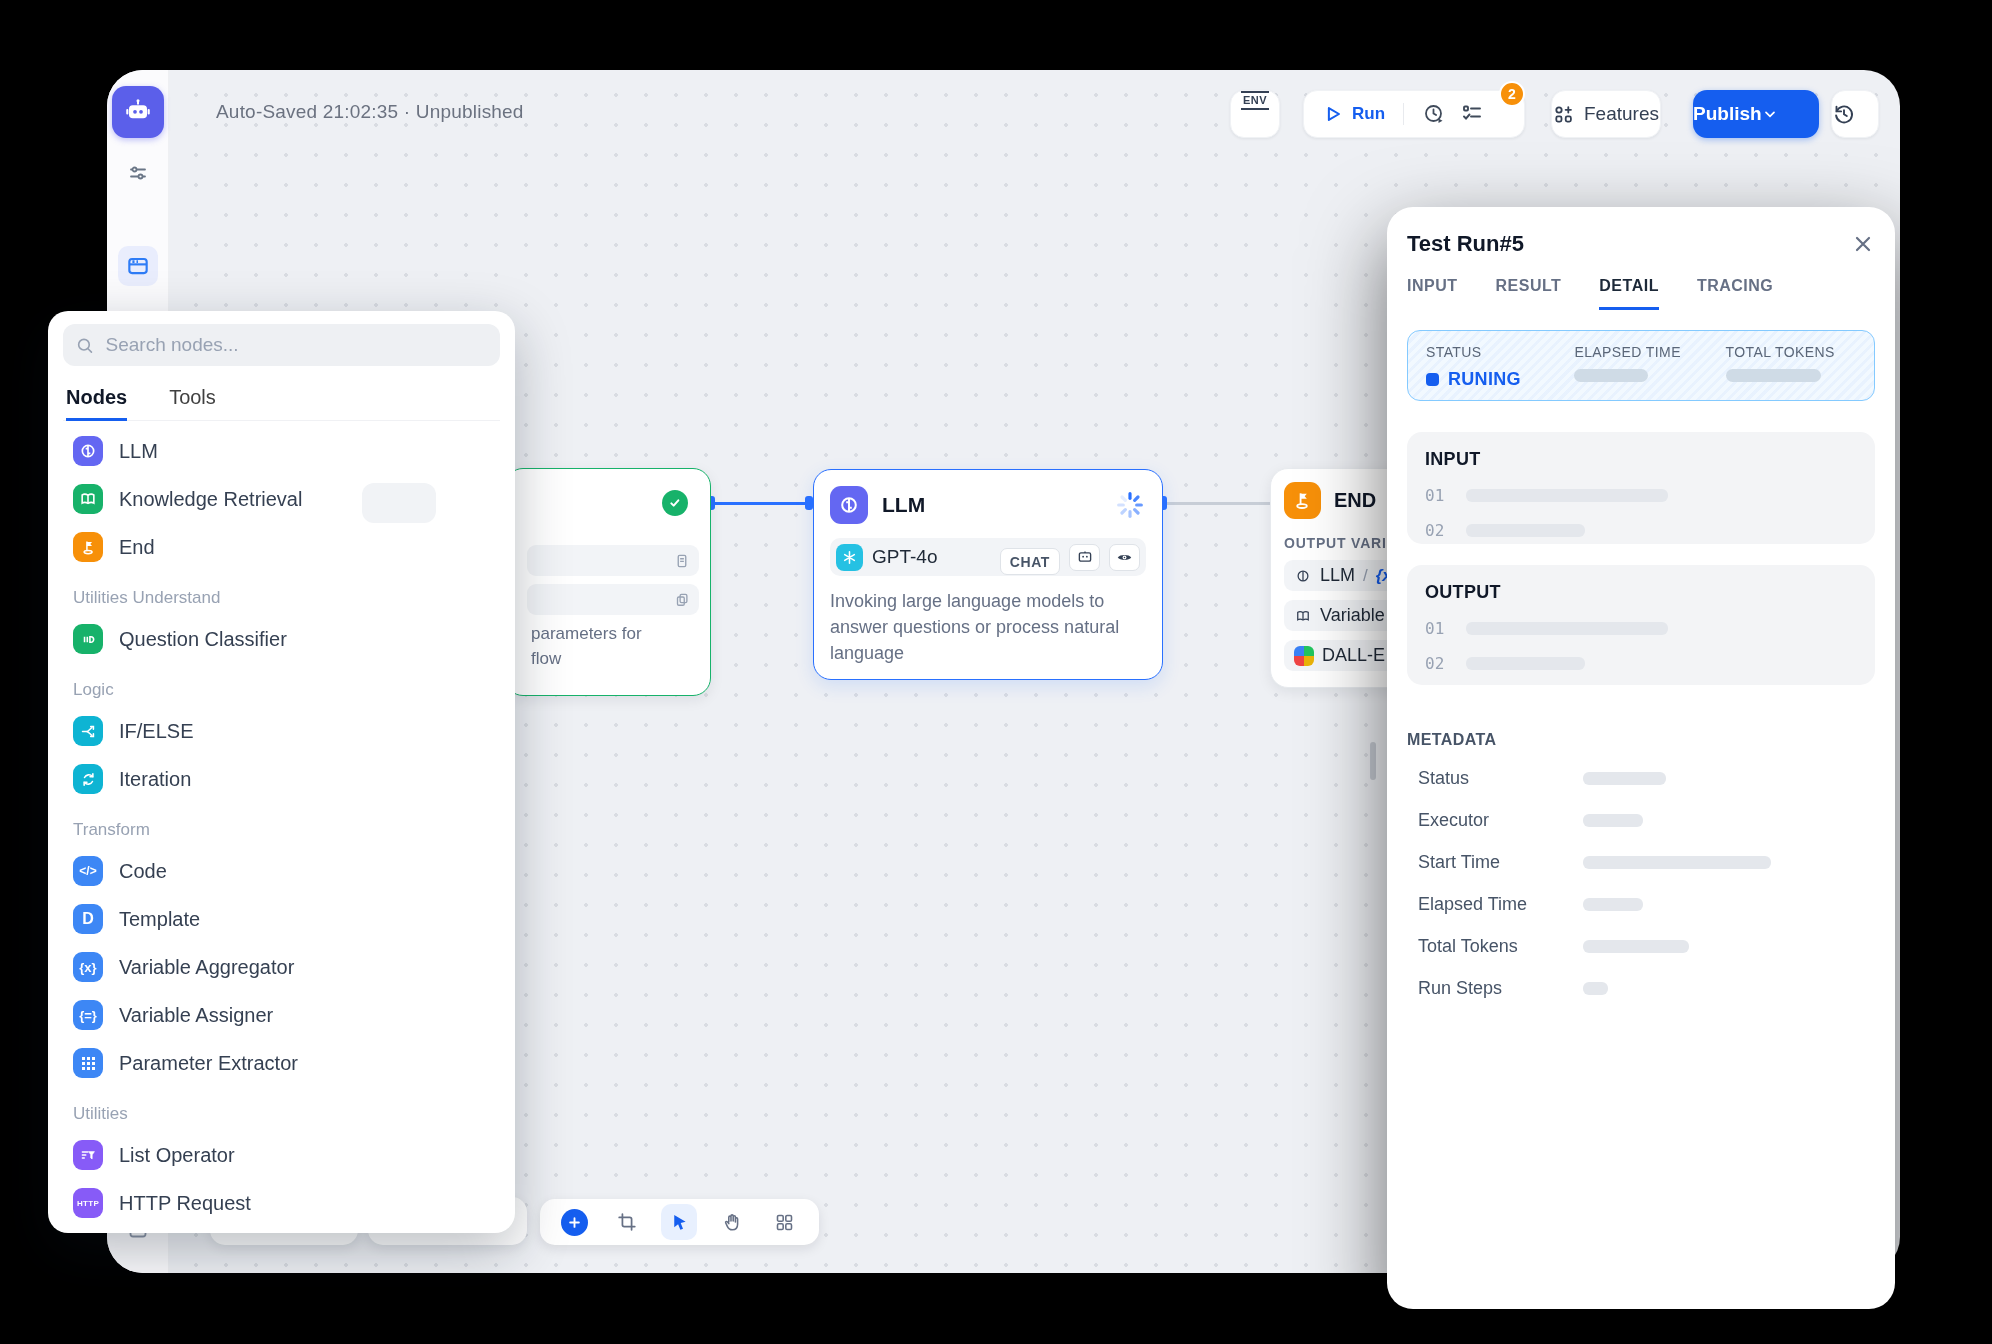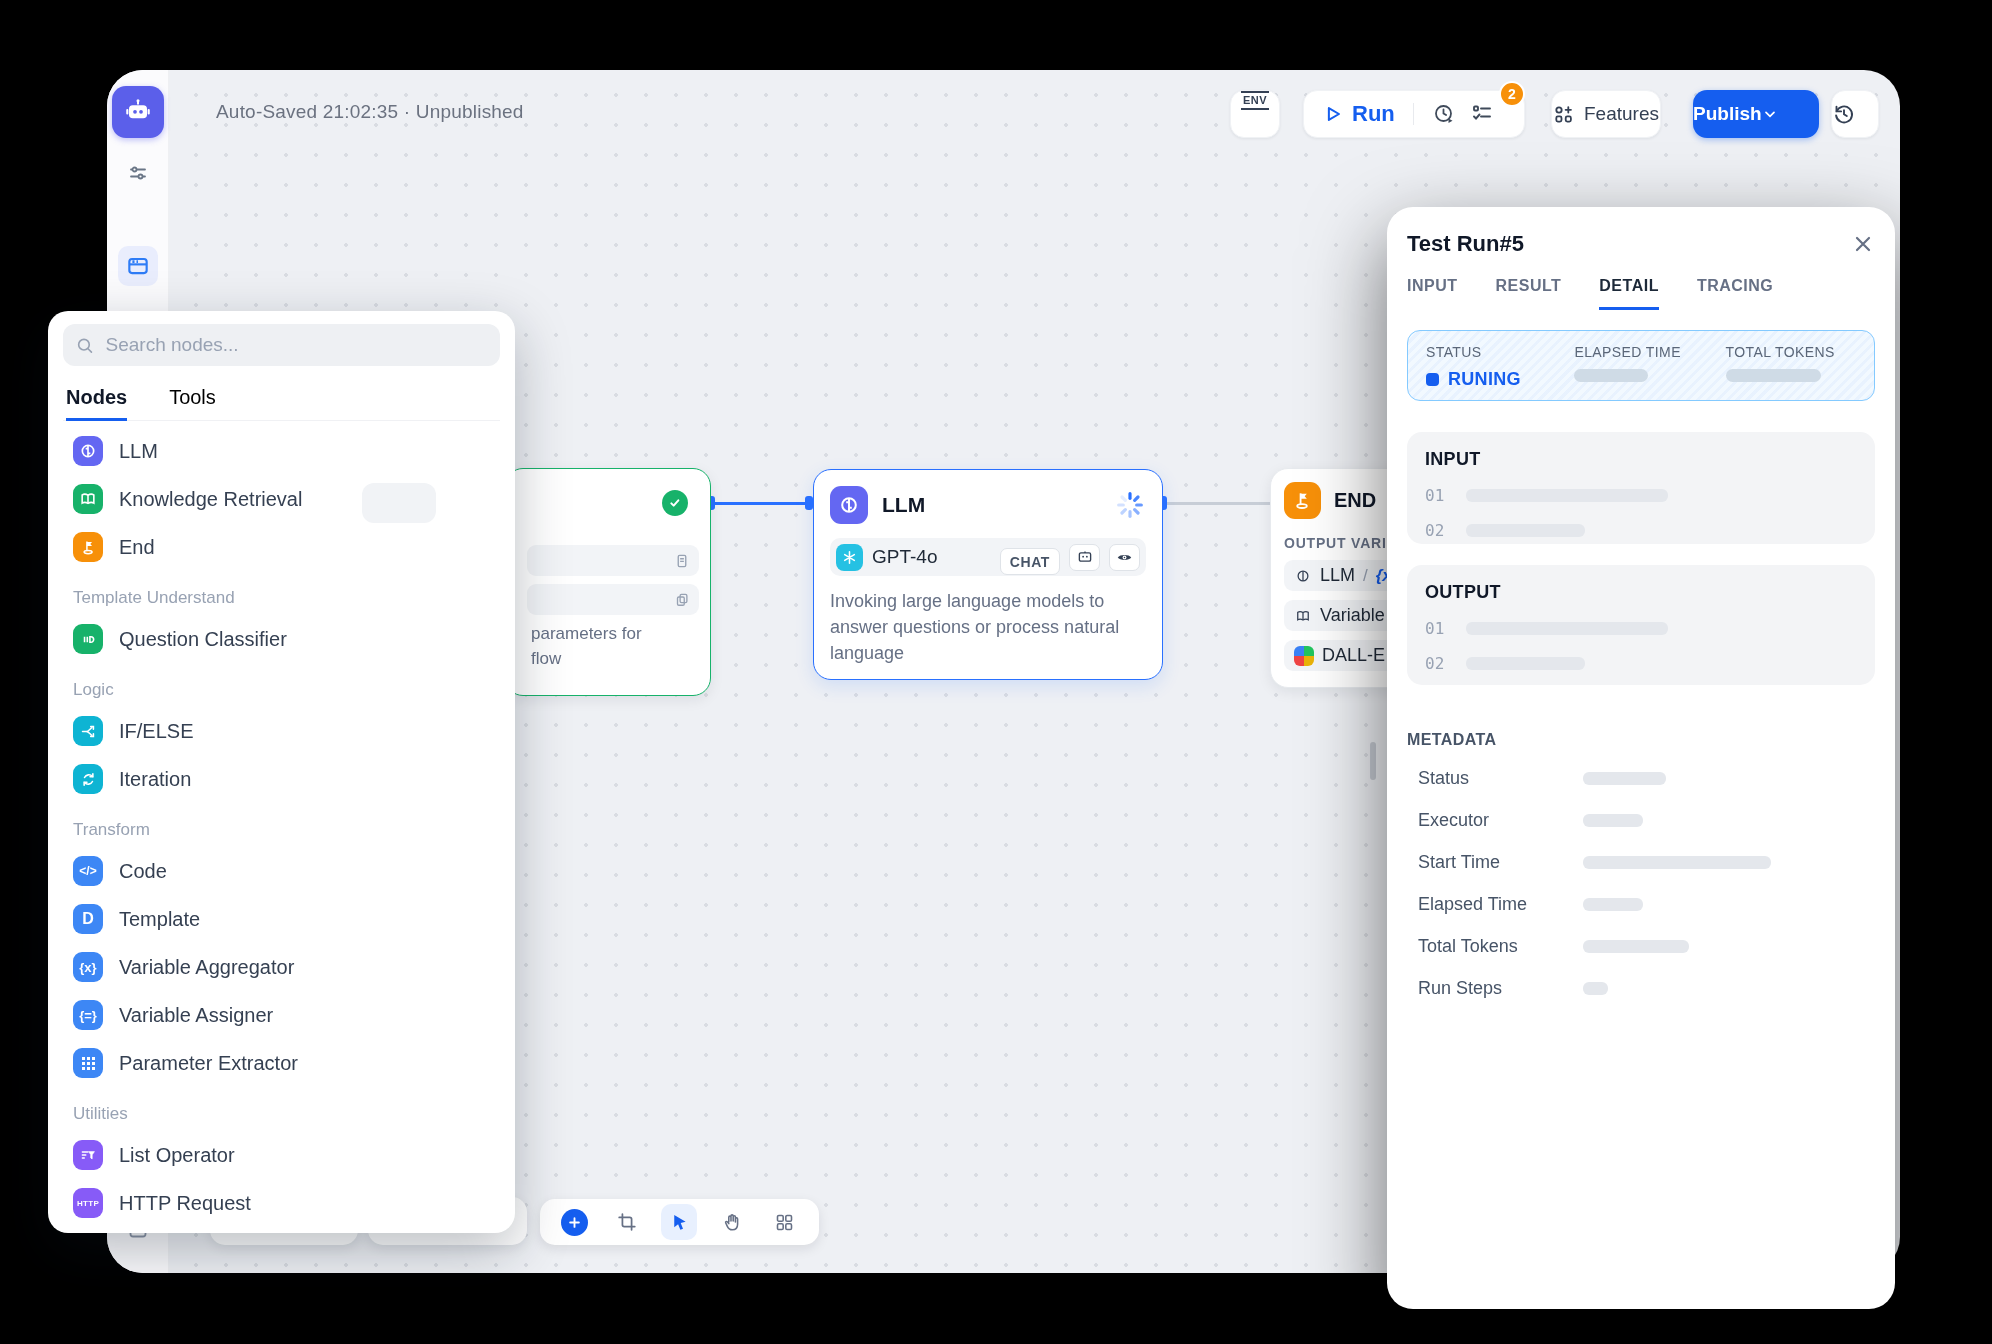--- a/index.html
+++ b/index.html
@@ -13,21 +13,21 @@
   .rail{left:0;top:0;width:62px;height:100%;background:#fbfbfd;border-right:1px solid #eff0f3;}
   .app-icon{left:5px;top:16px;width:52px;height:52px;border-radius:14px;background:#5b5fea;display:flex;align-items:center;justify-content:center;box-shadow:0 2px 6px rgba(76,81,237,.35);}
   .rail-btn{width:40px;height:40px;border-radius:10px;display:flex;align-items:center;justify-content:center;}
   .rail-btn.active{background:#e9edfd;}
 
   .statusline{left:109px;top:31px;font-size:19px;color:#6b7280;letter-spacing:.2px;}
 
   
   .tbtn{height:48px;background:#fff;border:1px solid #f0f2f5;border-radius:14px;box-shadow:0 1px 3px rgba(16,24,40,.07);display:flex;align-items:center;}
   .rungroup{left:1196px;top:20px;width:222px;padding:0 18px;gap:14px;}
-  .run-label{color:#155eef;font-size:22px;font-weight:600;margin-left:8px;}
+  .run-label{color:#155eef;font-size:17px;font-weight:600;margin-left:8px;}
   .vdiv{width:1px;height:22px;background:#e8eaee;margin:0 4px;}
   .features{left:1444px;top:20px;width:110px;gap:9px;color:#344054;font-size:19px;font-weight:500;}
   .publish{left:1586px;top:20px;width:126px;background:#155eef;border:none;color:#fff;font-size:19px;font-weight:600;gap:0;box-shadow:0 2px 6px rgba(21,94,239,.35);}
   .history{left:1724px;top:20px;width:48px;}
   .envbtn{left:1123px;top:20px;width:50px;flex-direction:column;}
   .env-glyph{font-size:11px;font-weight:800;color:#344054;letter-spacing:.5px;border-top:2px solid #344054;border-bottom:2px solid #344054;padding:1px 2px;line-height:13px;}
   .badge{left:1392px;top:11px;width:26px;height:26px;border-radius:50%;background:#f79009;color:#fff;font-size:14px;font-weight:700;display:flex;align-items:center;justify-content:center;border:2px solid #fff;}
 
   
   .node{background:#fff;border-radius:18px;box-shadow:0 4px 14px rgba(16,24,40,.08);}
@@ -75,21 +75,21 @@
   .addcircle{width:27px;height:27px;border-radius:50%;background:#155eef;display:flex;align-items:center;justify-content:center;}
   .skelbar{top:1127px;height:48px;background:#fff;border-radius:15px;box-shadow:0 4px 12px rgba(16,24,40,.08);display:flex;align-items:center;padding:0 24px;}
   .skel{background:#e4e7ec;border-radius:6px;height:13px;}
 
   
   .npanel{left:48px;top:311px;width:467px;height:922px;background:#fff;border-radius:20px;box-shadow:0 18px 55px rgba(16,24,40,.28);padding:13px 15px 0 15px;z-index:5;}
   .search{height:42px;background:#eef0f3;border-radius:12px;display:flex;align-items:center;padding:0 12px;gap:9px;}
   .search input{border:none;outline:none;background:transparent;font-size:19px;color:#a16207;width:100%;}
   .search input::placeholder{color:#98a2b3;}
   .ntabs{display:flex;gap:42px;padding:0 3px;margin-top:10px;border-bottom:1px solid #f0f1f4;}
-  .ntab{font-size:20px;padding:10px 0 9px 0;color:#000000;font-weight:500;}
+  .ntab{font-size:20px;padding:10px 0 9px 0;color:#404040;font-weight:500;}
   .ntab.active{color:#101828;font-weight:700;border-bottom:3px solid #155eef;margin-bottom:-1px;}
   .nlist{padding:6px 2px 0 2px;}
   .nitem{height:48px;display:flex;align-items:center;gap:16px;padding-left:8px;border-radius:10px;}
   .nicon{width:30px;height:30px;border-radius:9px;display:flex;align-items:center;justify-content:center;color:#fff;flex:0 0 30px;}
   .nglyph{font-weight:700;color:#fff;}
   .nlabel{font-size:20px;color:#354052;font-weight:500;}
   .nheader{margin-top:10px;height:34px;display:flex;align-items:center;font-size:17px;color:#98a2b3;padding-left:8px;}
   .ghost{left:314px;top:172px;width:74px;height:40px;border-radius:12px;background:#f1f3f6;}
 
   
@@ -409,21 +409,21 @@
         <span class="nicon" style="background:#f79009">
           <svg width="19" height="19" viewBox="0 0 24 24" fill="none" stroke="#fff" stroke-width="1.9" stroke-linejoin="round">
               <path d="M10 16V4.5"></path>
               <path d="M10 5h6.5l-2.2 2.6 2.2 2.6H10z" fill="#fff" stroke="none"></path>
               <ellipse cx="11.5" cy="17.8" rx="5" ry="2"></ellipse>
             </svg>
         </span>
         <span class="nlabel">End</span>
       </div>
 
-      <div class="nheader">Template Understand</div>
+      <div class="nheader">Utilities Understand</div>
       <div class="nitem">
         <span class="nicon" style="background:#17b26a">
           <svg width="19" height="19" viewBox="0 0 24 24" fill="none" stroke="#fff" stroke-width="2">
               <path d="M7 8.5v7M10.5 8.5v7"></path>
               <path d="M13.8 8.5h1.2a3.5 3.5 0 0 1 0 7h-1.2z"></path>
             </svg>
         </span>
         <span class="nlabel">Question Classifier</span>
       </div>
 

